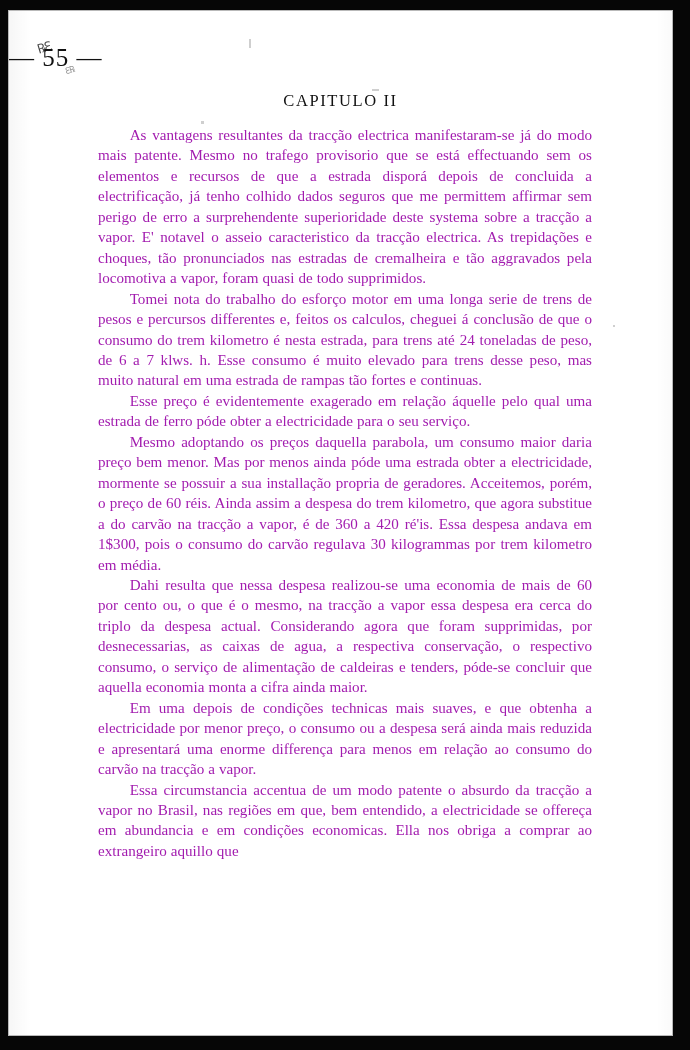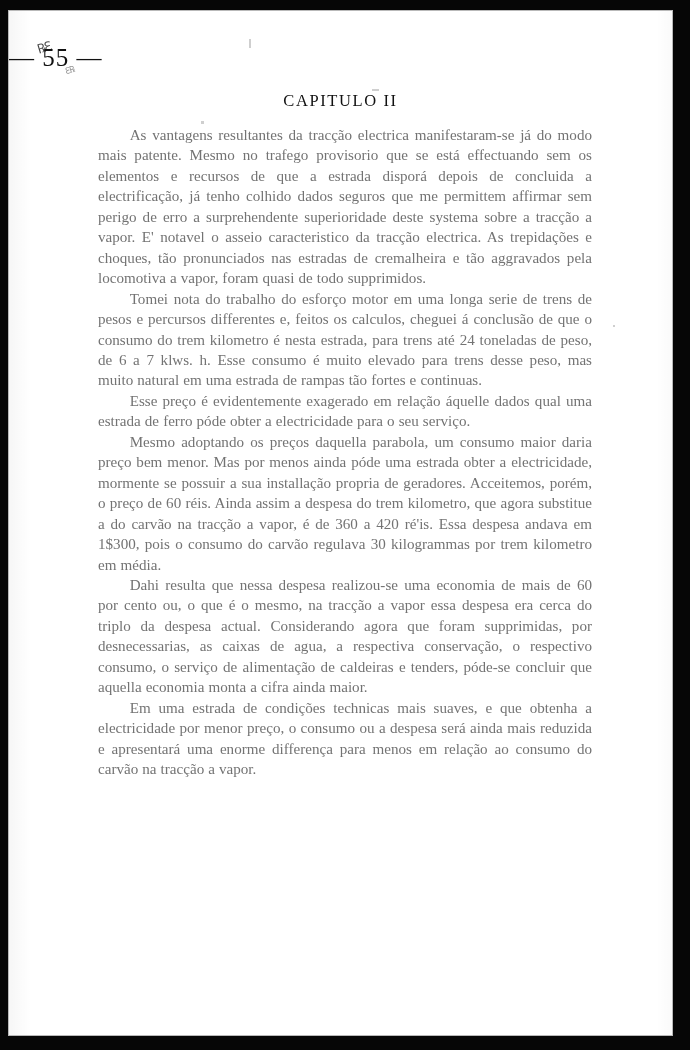--- a/index.html
+++ b/index.html
@@ -66,21 +66,21 @@
     letter-spacing: 1.6px;
     color: #111;
   }
 
   
   .text-column {
     position: absolute;
     left: 89px;
     top: 114px;
     width: 494px;
-    color: #737373;
+    color: #a21caf;
     font-family: Liberation Serif, serif;
   }
   p.para {
     margin: 0;
     font-size: 15.1px;
     line-height: 20.45px;
     text-align: justify;
     text-indent: 2.1em;
     text-justify: inter-word;
     word-spacing: 0.02em;
@@ -126,19 +126,20 @@
   <div class="speck" style="left:363px; top:78px; width:7px; height:2px;"></div>
   <div class="speck" style="left:604px; top:314px; width:2px; height:2px;"></div>
 
   <div class="folio">— 55 —</div>
 
   <div class="chapter-heading">CAPITULO  II</div>
 
   <div class="text-column">
     <p class="para">As vantagens resultantes da tracção electrica manifestaram-se já do modo mais patente. Mesmo no trafego provisorio que se está effectuando sem os elementos e recursos de que a estrada disporá depois de concluida a electrificação, já tenho colhido dados seguros que me permittem affirmar sem perigo de erro a surprehendente superioridade deste systema sobre a tracção a vapor. E' notavel o asseio caracteristico da tracção electrica. As trepidações e choques, tão pronunciados nas estradas de cremalheira e tão aggravados pela locomotiva a vapor, foram quasi de todo supprimidos.</p>
     <p class="para">Tomei nota do trabalho do esforço motor em uma longa serie de trens de pesos e percursos differentes e, feitos os calculos, cheguei á conclusão de que o consumo do trem kilometro é nesta estrada, para trens até 24 toneladas de peso, de 6 a 7 klws. h. Esse consumo é muito elevado para trens desse peso, mas muito natural em uma estrada de rampas tão fortes e continuas.</p>
-    <p class="para">Esse preço é evidentemente exagerado em relação áquelle dados qual uma estrada de ferro póde obter a electricidade para o seu serviço.</p>
+    <p class="para">Esse preço é evidentemente exagerado em relação áquelle pelo qual uma estrada de ferro póde obter a electricidade para o seu serviço.</p>
     <p class="para">Mesmo adoptando os preços daquella parabola, um consumo maior daria preço bem menor. Mas por menos ainda póde uma estrada obter a electricidade, mormente se possuir a sua installação propria de geradores. Acceitemos, porém, o preço de 60 réis. Ainda assim a despesa do trem kilometro, que agora substitue a do carvão na tracção a vapor, é de 360 a 420 ré'is. Essa despesa andava em 1$300, pois o consumo do carvão regulava 30 kilogrammas por trem kilometro em média.</p>
     <p class="para">Dahi resulta que nessa despesa realizou-se uma economia de mais de 60 por cento ou, o que é o mesmo, na tracção a vapor essa despesa era cerca do triplo da despesa actual. Considerando agora que foram supprimidas, por desnecessarias, as caixas de agua, a respectiva conservação, o respectivo consumo, o serviço de alimentação de caldeiras e tenders, póde-se concluir que aquella economia monta a cifra ainda maior.</p>
-    <p class="para">Em uma estrada de condições technicas mais suaves, e que obtenha a electricidade por menor preço, o consumo ou a despesa será ainda mais reduzida e apresentará uma enorme differença para menos em relação ao consumo do carvão na tracção a vapor.</p>
+    <p class="para">Em uma depois de condições technicas mais suaves, e que obtenha a electricidade por menor preço, o consumo ou a despesa será ainda mais reduzida e apresentará uma enorme differença para menos em relação ao consumo do carvão na tracção a vapor.</p>
+    <p class="para">Essa circumstancia accentua de um modo patente o absurdo da tracção a vapor no Brasil, nas regiões em que, bem entendido, a electricidade se offereça em abundancia e em condições economicas. Ella nos obriga a comprar ao extrangeiro aquillo que</p>
   </div>
 
 </div>
 
 </body></html>

